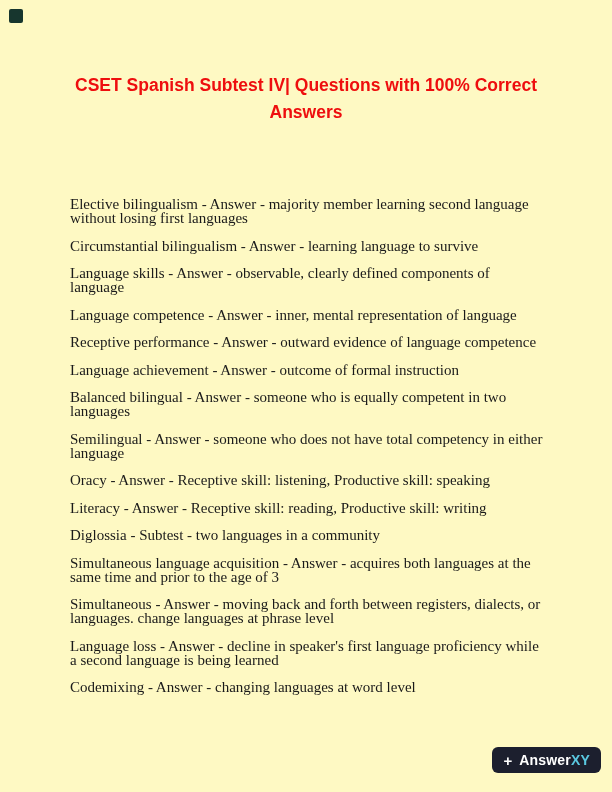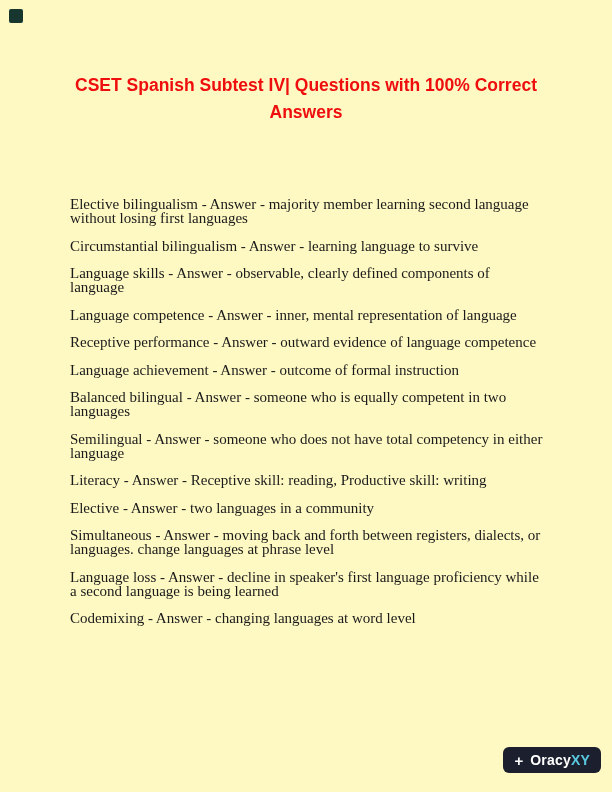--- a/index.html
+++ b/index.html
@@ -91,25 +91,27 @@
 
   <div class="content">
     <p>Elective bilingualism - Answer - majority member learning second language without losing first languages</p>
     <p>Circumstantial bilingualism - Answer - learning language to survive</p>
     <p>Language skills - Answer - observable, clearly defined components of language</p>
     <p>Language competence - Answer - inner, mental representation of language</p>
     <p>Receptive performance - Answer - outward evidence of language competence</p>
     <p>Language achievement - Answer - outcome of formal instruction</p>
     <p>Balanced bilingual - Answer - someone who is equally competent in two languages</p>
     <p>Semilingual - Answer - someone who does not have total competency in either language</p>
+    <p>Oracy - Answer - Receptive skill: listening, Productive skill: speaking</p>
     <p>Literacy - Answer - Receptive skill: reading, Productive skill: writing</p>
-    <p>Elective - Answer - two languages in a community</p>
+    <p>Diglossia - Subtest - two languages in a community</p>
+    <p>Simultaneous language acquisition - Answer - acquires both languages at the same time and prior to the age of 3</p>
     <p>Simultaneous - Answer - moving back and forth between registers, dialects, or languages. change languages at phrase level</p>
     <p>Language loss - Answer - decline in speaker's first language proficiency while a second language is being learned</p>
     <p>Codemixing - Answer - changing languages at word level</p>
   </div>
 
   <div class="logo-badge">
     <span class="logo-plus">+</span>
-    <span class="logo-text"><span class="study">Oracy</span><span class="xy">XY</span></span>
+    <span class="logo-text"><span class="study">Answer</span><span class="xy">XY</span></span>
   </div>
 
 </div>
 
 </body></html>

